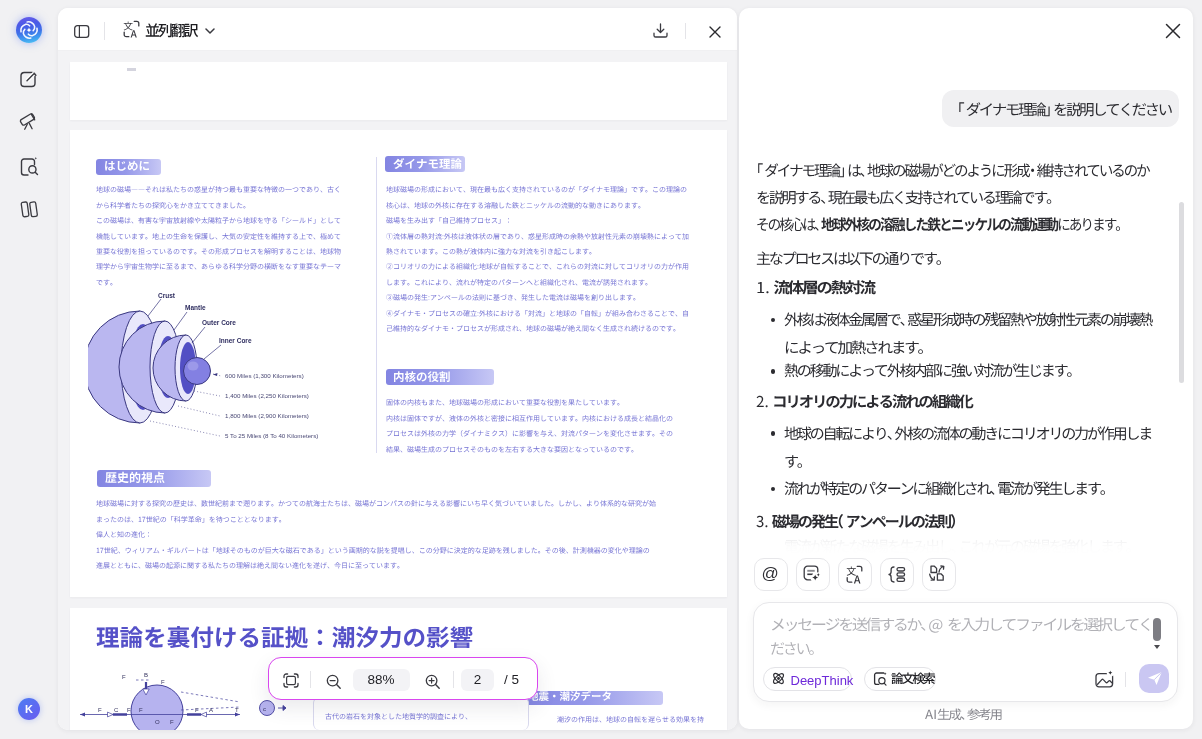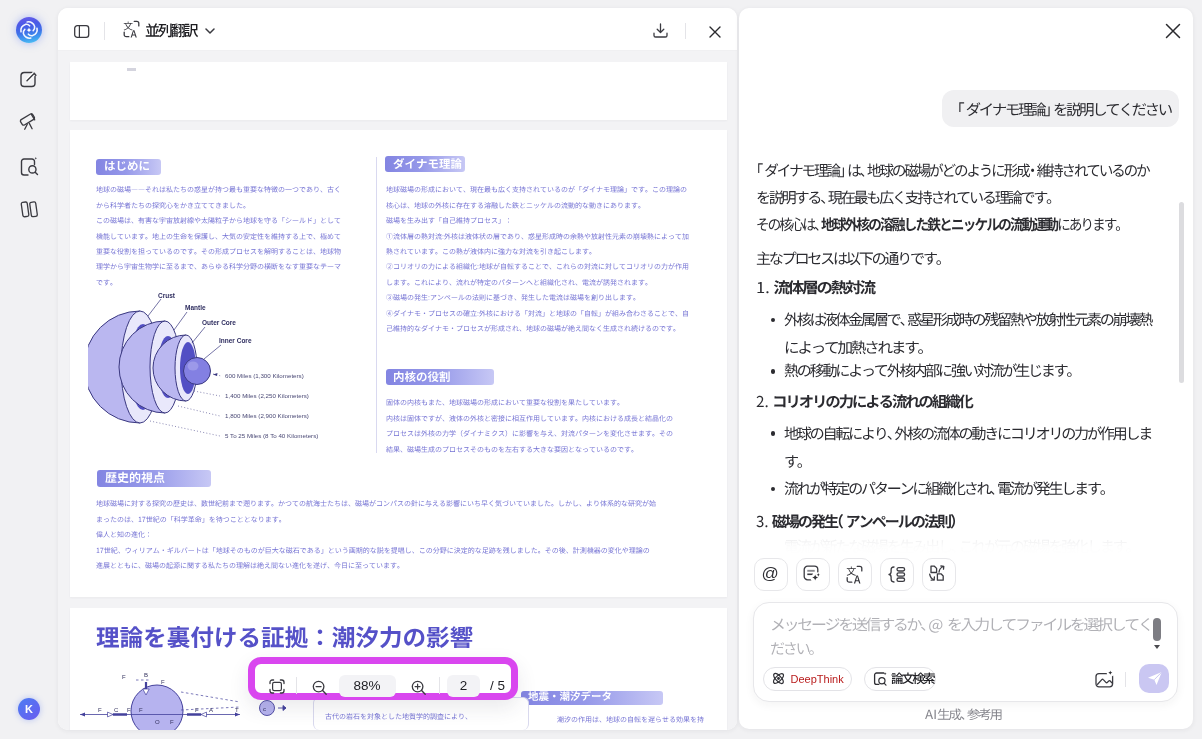--- a/index.html
+++ b/index.html
@@ -10,21 +10,21 @@
 #doccontent{position:absolute;left:0;top:43px;width:100%;bottom:0;background:#f3f3f5}
 .pg{position:absolute;left:12px;width:657px;background:#fff;box-shadow:0 1px 2px rgba(50,50,80,.05)}
 #rcard{position:absolute;left:739px;top:8px;width:454px;height:721px;background:#fff;border-radius:10px;box-shadow:0 1px 5px rgba(40,40,60,.07)}
 .badge{position:absolute;background:linear-gradient(90deg,#8385e2 0%,#9598e9 45%,#c7c8f5 100%);border-radius:3px}
 .bubble{position:absolute;left:942px;top:90px;width:237px;height:37px;background:#f0f0f2;border-radius:12px}
 .sbar{position:absolute;left:1178.5px;top:202px;width:5px;height:181px;background:#dcdcdf;border-radius:3px}
 .icobtn{position:absolute;top:557.5px;width:34px;height:33px;border:1px solid #e7e7ea;border-radius:10px;background:#fff}
 #inputbox{position:absolute;left:753px;top:601.5px;width:424.5px;height:100px;border:1px solid #e7e7ea;border-radius:16px;background:#fff;box-shadow:0 3px 10px rgba(31,35,41,.05)}
 .pill{position:absolute;top:667px;height:23.5px;border:1px solid #e3e3e7;border-radius:12px;background:#fff}
 #send{position:absolute;left:1139px;top:663.5px;width:30px;height:29px;border-radius:10px;background:#cac7f2}
-#ztool{position:absolute;left:248px;top:657px;width:270px;height:43px;background:#fff;border:7px solid #d946ef;border-radius:13px;box-shadow:0 8px 20px rgba(50,50,70,.1);z-index:30}
+#ztool{position:absolute;left:268px;top:657px;width:270px;height:43px;background:#fff;border:1px solid #d946ef;border-radius:13px;box-shadow:0 8px 20px rgba(50,50,70,.1);z-index:30}
 .zbox{position:absolute;top:10.5px;height:22.5px;background:#f3f3f6;border-radius:6px;text-align:center;font-size:13.5px;color:#1f1f24;line-height:22.5px}
 .ltxt{position:absolute;color:#1f1f24;white-space:pre}
 .vdiv{position:absolute;width:1px;background:#e4e4e8}
 .fademask{position:absolute;left:755px;top:533px;width:424px;height:22px;background:linear-gradient(to bottom,rgba(255,255,255,.62),rgba(255,255,255,.96) 65%,#fff)}
 #logo{position:absolute;left:16px;top:17px;width:26px;height:26px;border-radius:50%;background:linear-gradient(170deg,#6a5ceb 0%,#4a5ae6 30%,#3f6fe8 55%,#3fa0f0 80%,#55c8f5 100%);box-shadow:0 0 8px rgba(100,130,245,.5)}
 #avatar{position:absolute;left:18px;top:698px;width:22px;height:22px;border-radius:50%;background:linear-gradient(140deg,#4d7df2,#6a5cf0);color:#fff;font-size:11px;font-weight:bold;text-align:center;line-height:22px;box-shadow:0 0 6px rgba(90,120,240,.4)}
 </style></head><body>
 <svg width="0" height="0" style="position:absolute">
     <defs>
       <path id="g0" d="M92 168V134H10V119H40C51 87 67 60 88 38C66 20 40 7 8 -2C11 -5 16 -13 17 -16C50 -6 77 8 99 27C121 7 149 -7 182 -16C185 -12 189 -5 193 -1C160 6 133 20 111 38C132 60 148 86 160 119H191V134H107V168ZM100 49C81 69 66 92 56 119H143C132 91 118 68 100 49Z"></path>
@@ -615,21 +615,21 @@
   </svg>
 <div id="inputbox"></div>
 <div class="abs" style="left:1152.5px;top:617.5px;width:8px;height:23px;border-radius:4px;background:#7d7d83"></div>
 <div class="abs" style="left:1153.5px;top:645px;width:0;height:0;border-left:3.5px solid transparent;border-right:3.5px solid transparent;border-top:4.5px solid #4a4a4f"></div>
 <div class="pill" style="left:763px;width:88.5px"></div>
 <svg class="abs" style="left:770.5px;top:671px;" width="15" height="15" viewBox="0 0 15 15" fill="none">
     <ellipse cx="7.5" cy="7.5" rx="6.3" ry="2.7" transform="rotate(45 7.5 7.5)" stroke="#2f2f34" stroke-width="1.2"></ellipse>
     <ellipse cx="7.5" cy="7.5" rx="6.3" ry="2.7" transform="rotate(-45 7.5 7.5)" stroke="#2f2f34" stroke-width="1.2"></ellipse>
     <circle cx="7.5" cy="7.5" r="1.4" fill="#2f2f34"></circle>
   </svg>
-<div class="ltxt" style="left:790.5px;top:672.5px;font-size:11px;color:#b91c1c">DeepThink</div>
+<div class="ltxt" style="left:790.5px;top:672.5px;font-size:13px;color:#6d28d9">DeepThink</div>
 <div class="pill" style="left:864px;width:72px"></div>
 <svg class="abs" style="left:871.5px;top:671px;" width="15.5" height="15.5" viewBox="0 0 15.5 15.5" fill="none">
     <path d="M11.8 2 H4.6 a2 2 0 0 0 -2 2 v7.4 a2 2 0 0 0 2 2 h2.2" stroke="#2f2f34" stroke-width="1.3" stroke-linecap="round"></path>
     <circle cx="9.9" cy="9.7" r="3.1" stroke="#2f2f34" stroke-width="1.2"></circle>
     <path d="M12.1 12.2 l1.9 1.9" stroke="#2f2f34" stroke-width="1.2" stroke-linecap="round"></path>
     <path d="M13.1 1.2 c.35 1.15 .4 1.2 1.55 1.55 c-1.15 .35 -1.2 .4 -1.55 1.55 c-.35 -1.15 -.4 -1.2 -1.55 -1.55 c1.15 -.35 1.2 -.4 1.55 -1.55z" fill="#2f2f34"></path>
   </svg>
 <svg class="abs" style="left:1094.5px;top:669.5px;" width="20" height="19" viewBox="0 0 20 19" fill="none">
     <rect x="1" y="3.6" width="16.6" height="13.2" rx="3" stroke="#3a3a40" stroke-width="1.3" stroke-linecap="round" stroke-linejoin="round"></rect>
     <path d="M2.6 14.2 l4.2 -4.6 a1 1 0 0 1 1.5 0 l2.6 2.8 a1 1 0 0 0 1.5 0 l1.3 -1.4 a1 1 0 0 1 1.5 0 l2.2 2.4" stroke="#3a3a40" stroke-width="1.3" stroke-linecap="round" stroke-linejoin="round"></path>

